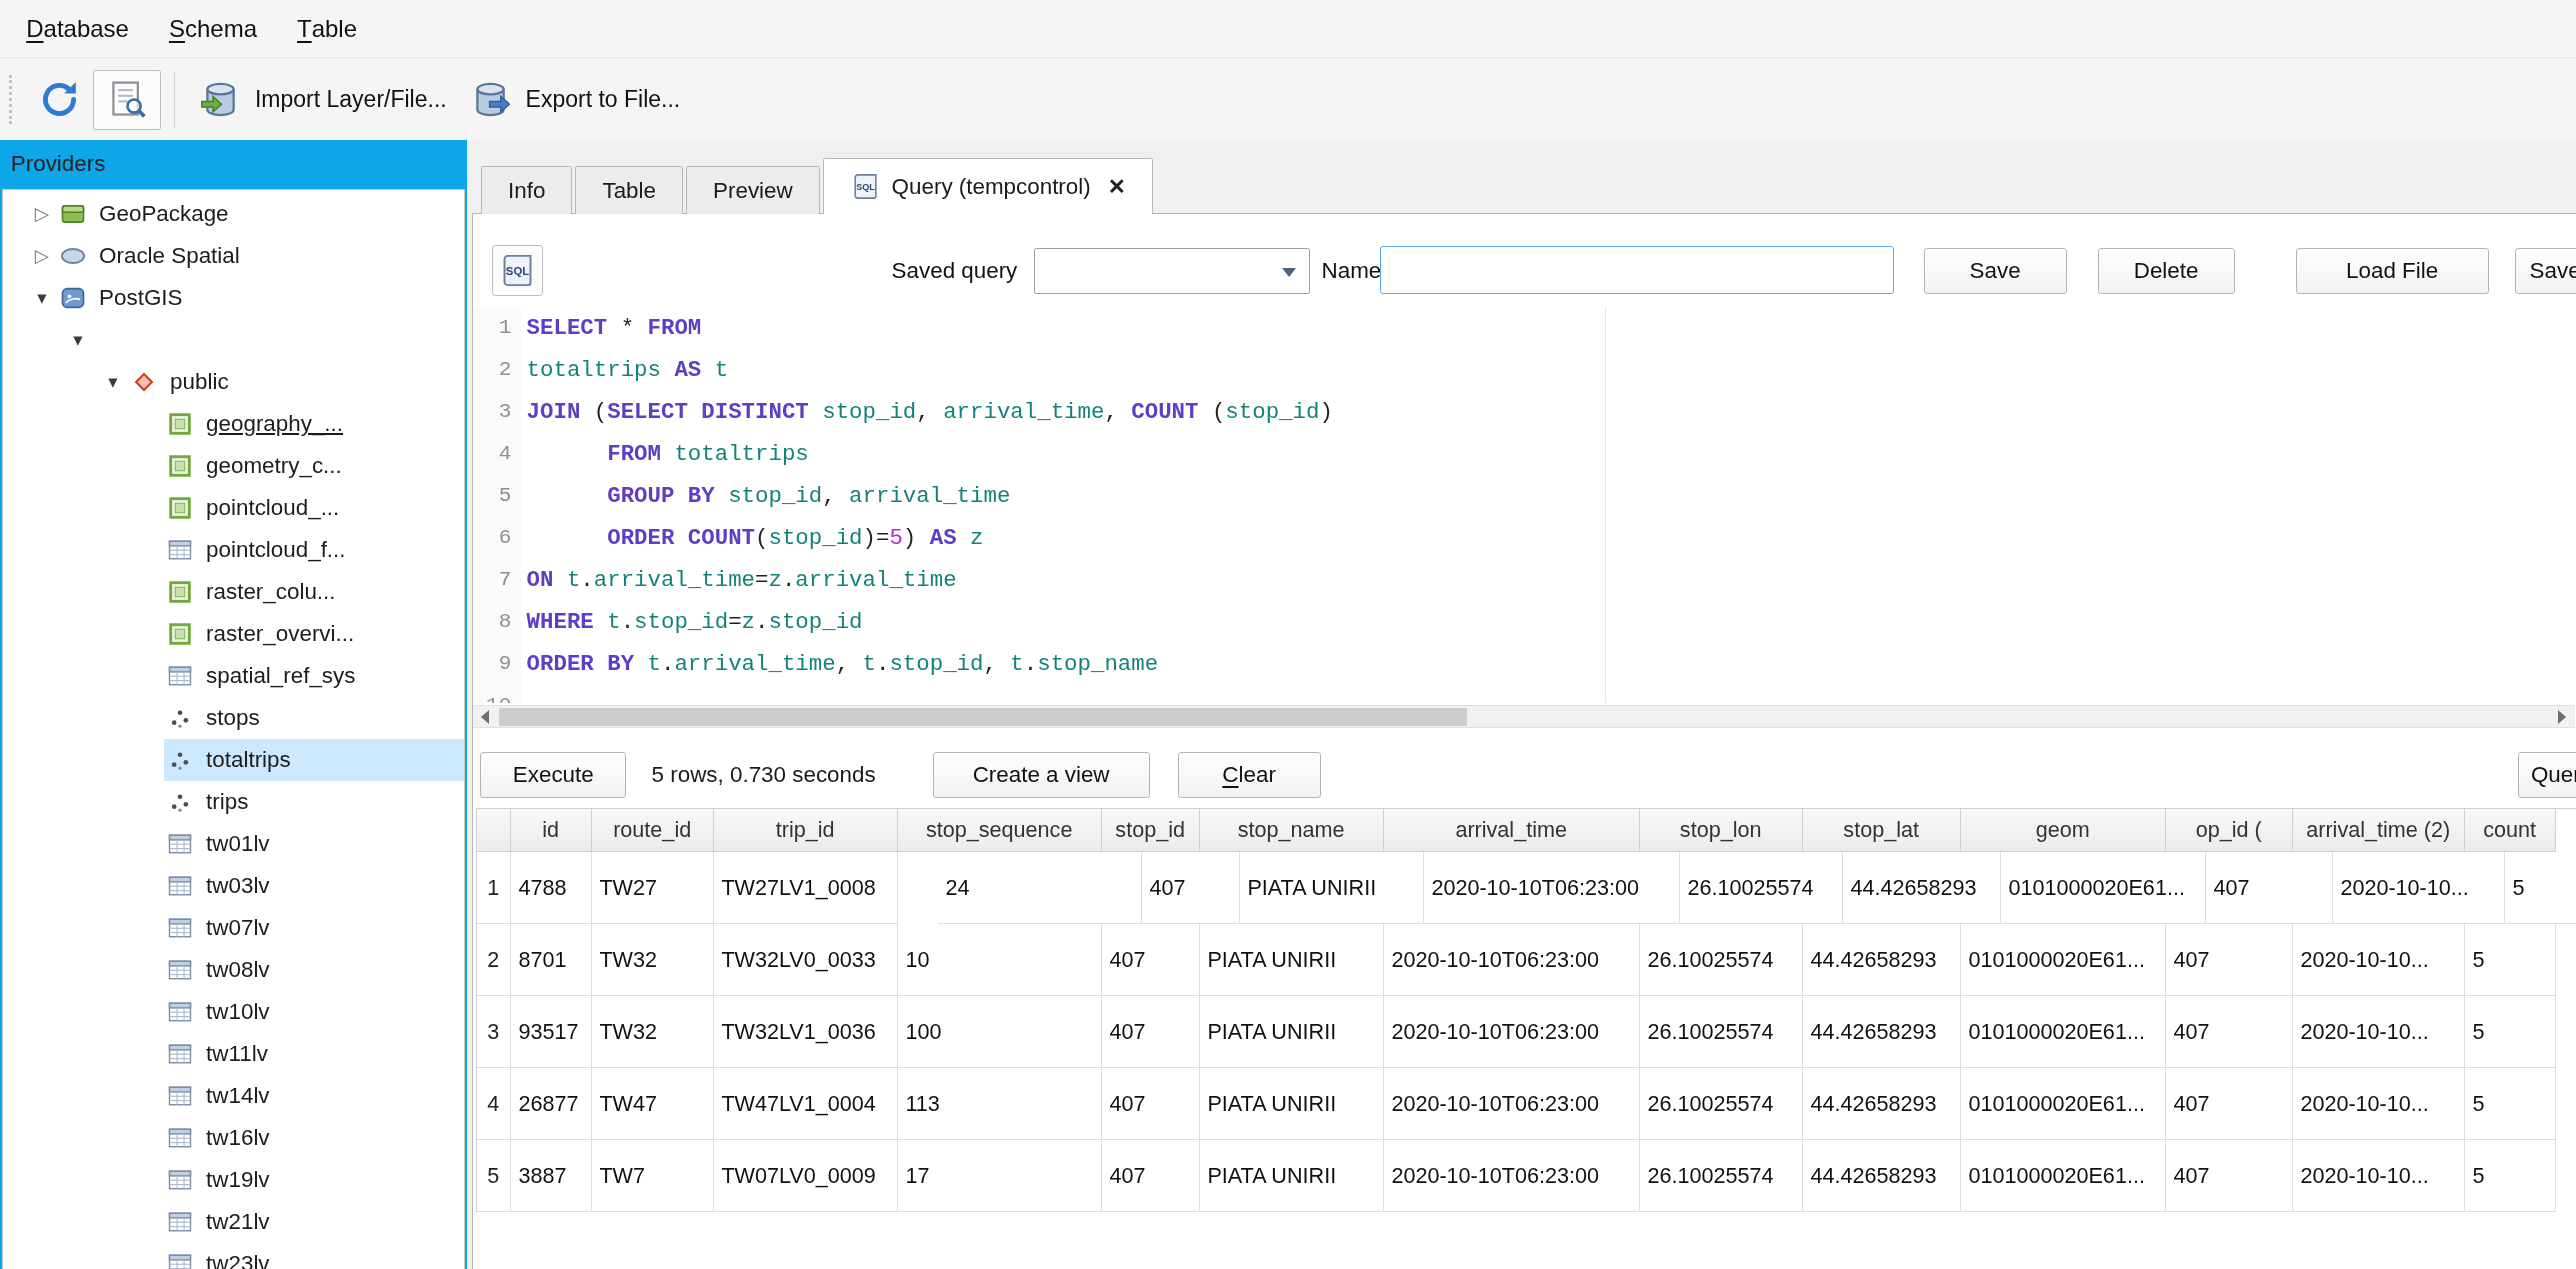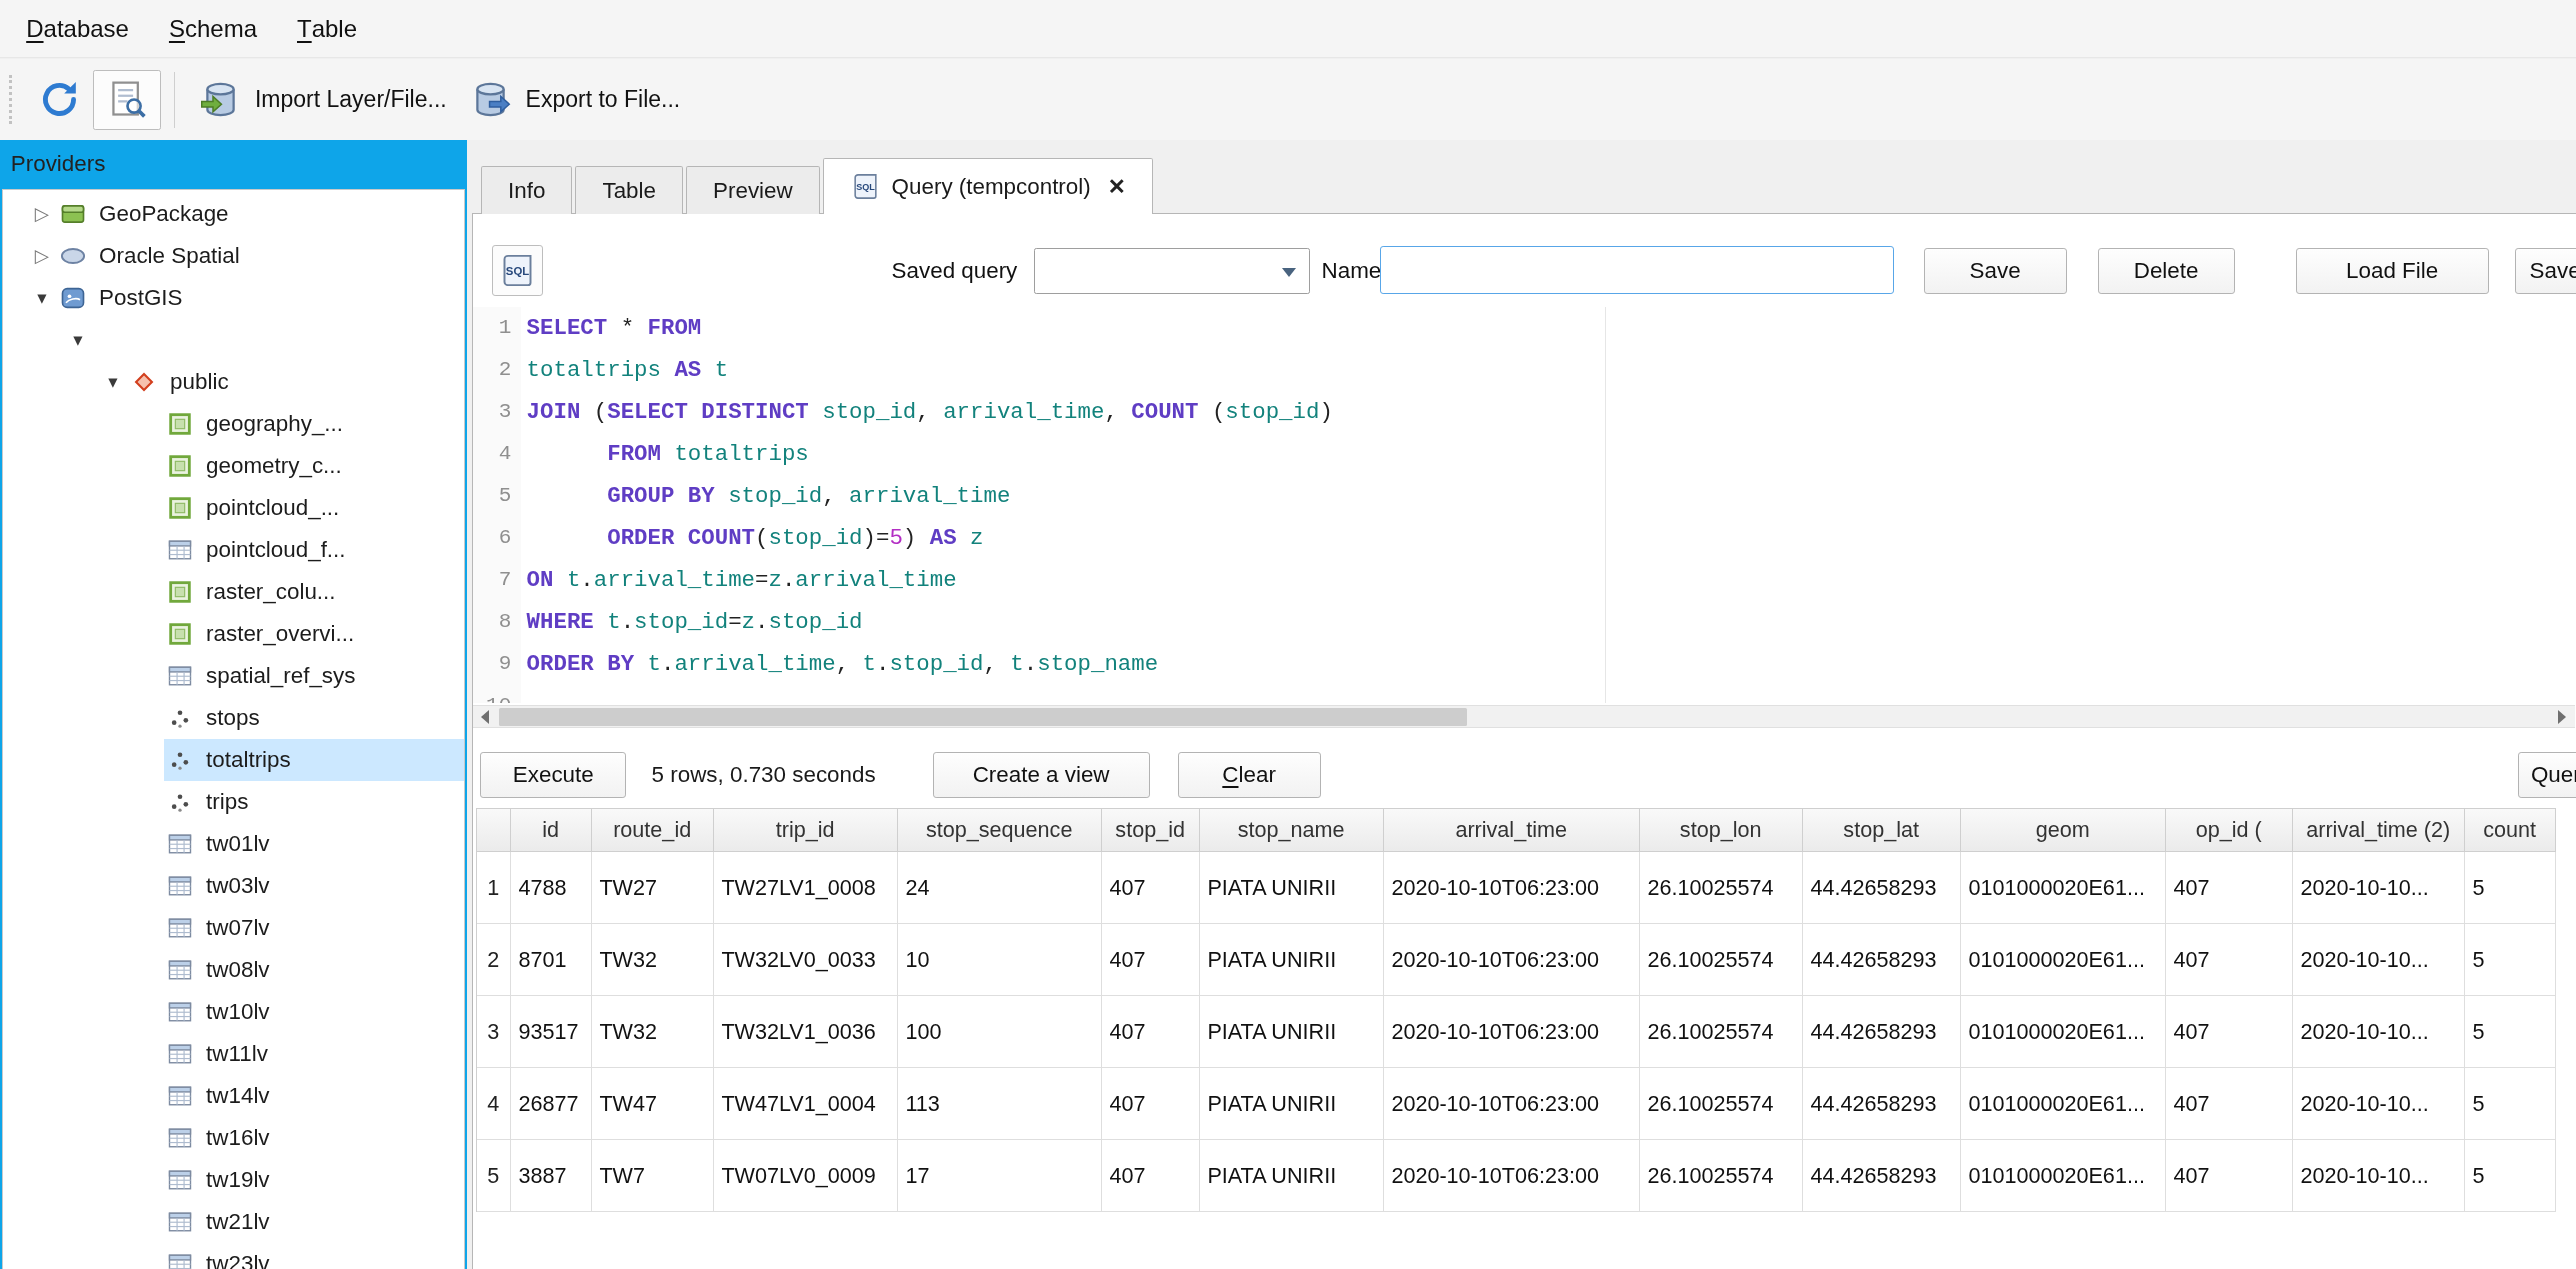--- a/index.html
+++ b/index.html
@@ -218,21 +218,21 @@
         <span class="exp expanded">▾</span>
         <div class="tinner">
           <span class="ic svgicon">
             <svg viewBox="0 0 24 24">
               <rect x="7.2" y="7.2" width="9.6" height="9.6" transform="rotate(45 12 12)" fill="#f6c1ae" stroke="#d23f1e" stroke-width="1.8"></rect>
             </svg>
           </span>
           <span class="tlabel">public</span>
         </div>
       </div>
-      <div class="tree-row" style="padding-left: 130px;">
+      <div class="tree-row" style="padding-left: 130px; text-decoration: underline;">
         <span class="exp leaf"></span>
         <div class="tinner">
           <span class="ic svgicon">
             <svg viewBox="0 0 24 24">
               <rect x="4" y="4" width="16" height="16" fill="#eaf3df" stroke="#71a83c" stroke-width="2.4"></rect>
               <rect x="8" y="8" width="8" height="8" fill="#c7e0ae" stroke="#8fbb66" stroke-width="1"></rect>
             </svg>
           </span>
           <span class="tlabel">geography_...</span>
         </div>
@@ -641,21 +641,21 @@
           <div class="hcell" style="width: 127px;">op_id (</div>
           <div class="hcell" style="width: 172px;">arrival_time (2)</div>
           <div class="hcell" style="width: 91px;">count</div>
         </div>
       <div>
           <div class="drow">
             <div class="dcell rownum" style="width: 34px;">1</div>
             <div class="dcell" style="width: 81px;">4788</div>
             <div class="dcell" style="width: 122px;">TW27</div>
             <div class="dcell" style="width: 184px;">TW27LV1_0008</div>
-            <div class="dcell" style="width: 204px;">24</div>
+            <div class="dcell" style="width: 204px; margin-left: 40px;">24</div>
             <div class="dcell" style="width: 98px;">407</div>
             <div class="dcell" style="width: 184px;">PIATA UNIRII</div>
             <div class="dcell" style="width: 256px;">2020-10-10T06:23:00</div>
             <div class="dcell" style="width: 163px;">26.10025574</div>
             <div class="dcell" style="width: 158px;">44.42658293</div>
             <div class="dcell" style="width: 205px;">0101000020E61...</div>
             <div class="dcell" style="width: 127px;">407</div>
             <div class="dcell" style="width: 172px;">2020-10-10...</div>
             <div class="dcell" style="width: 91px;">5</div>
           </div>

